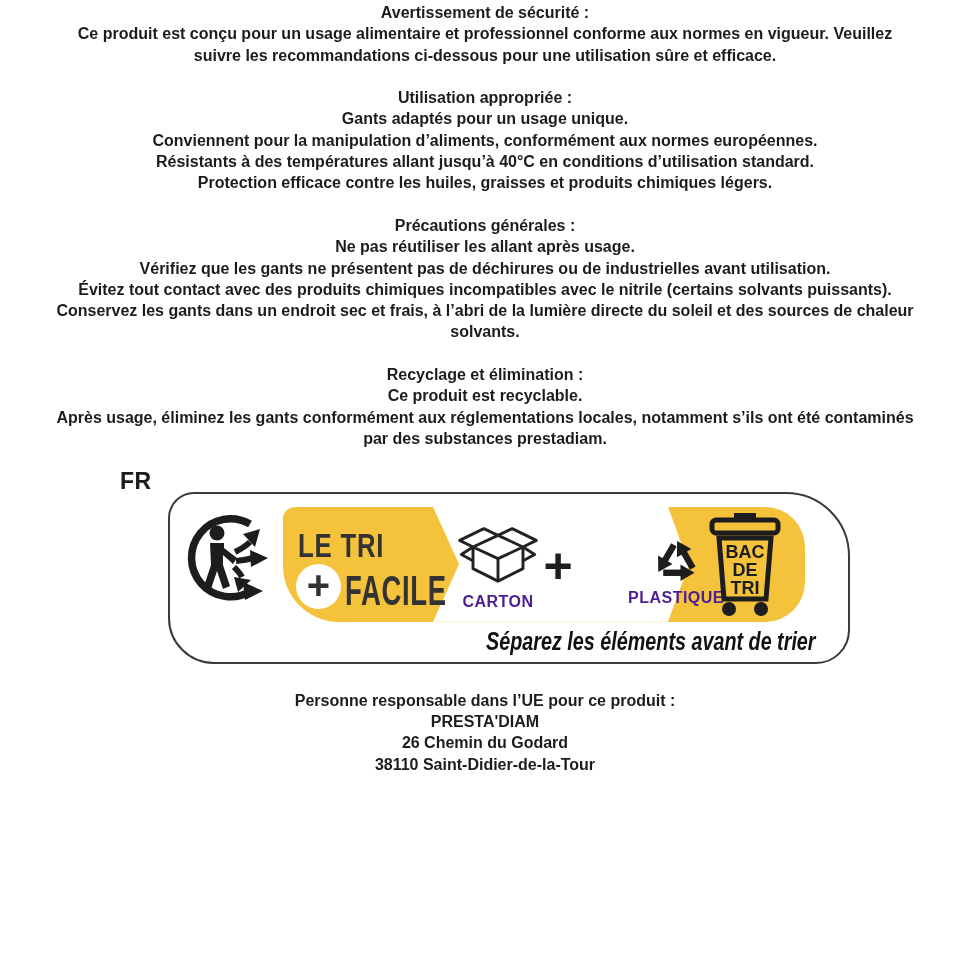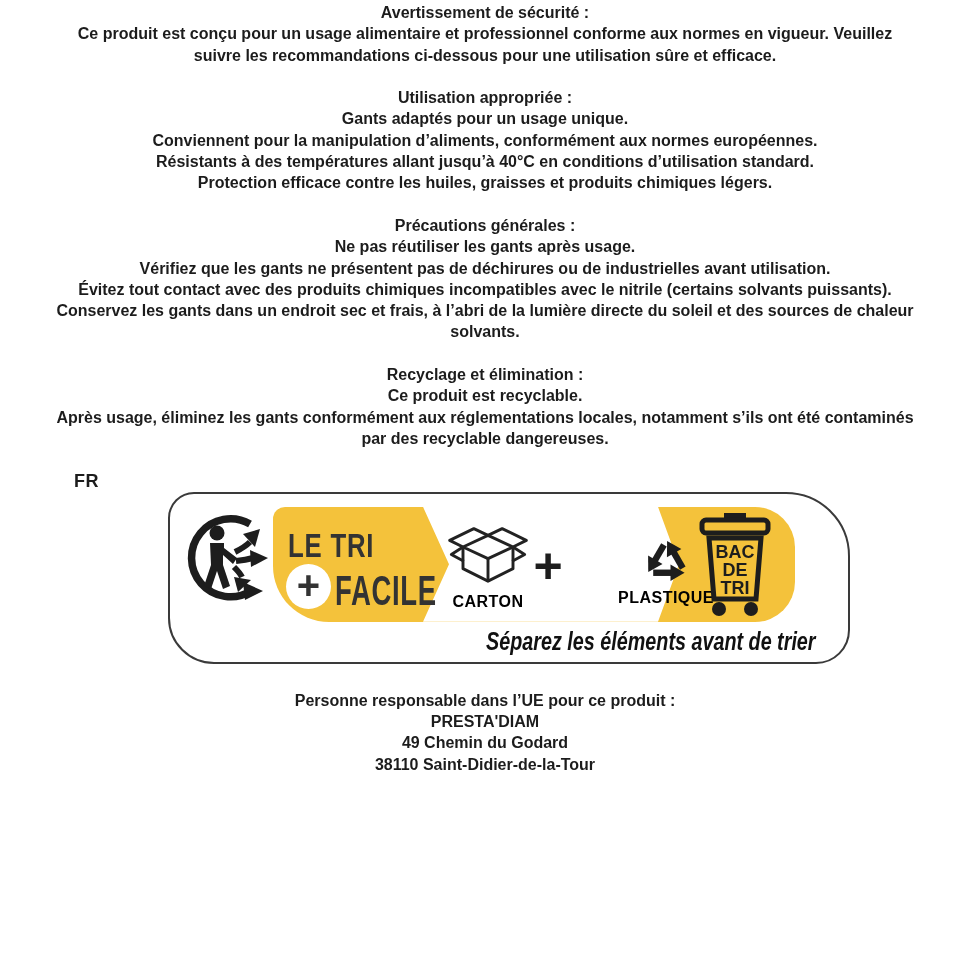--- a/index.html
+++ b/index.html
@@ -17,40 +17,40 @@
     font-size: 16px;
     line-height: 21.3px;
     text-align: center;
   }
   .block { margin: 0 0 21.3px 0; }
   .line  { white-space: nowrap; }
 
   
   .fr-label {
     text-align: left;
-    padding-left: 74px;
-    font-size: 18px;
+    padding-left: 120px;
+    font-size: 23px;
     line-height: 21.3px;
     letter-spacing: .5px;
   }
 
   
   .mark-box {
     margin-left: 168px;
     width: 678px; height: 168px;
     border: 2px solid #3a3a3a;
     border-radius: 26px 64px 34px 46px;
     position: relative;
     background: #fff;
   }
   .triman { position: absolute; left: 15px; top: 18px; }
 
   .strip {
     position: absolute;
-    left: 103px; top: 13px;
+    left: 113px; top: 13px;
     width: 522px; height: 115px;
     background: #F4C23B;
     border-radius: 12px 40px 40px 56px;
   }
   .ribbon {
     position: absolute;
     left: 150px; top: 0;
     width: 256px; height: 115px;
     background: #ffffff;
     clip-path: polygon(0 0, 235px 0, 256px 57.5px, 235px 115px, 0 115px, 26px 57.5px);
@@ -80,21 +80,21 @@
 
   .material {
     position: absolute;
     text-align: center;
   }
   .material-1 { left: 170px; top: 10px; width: 90px; }
   .material-2 { left: 294px; top: 12px; width: 102px; margin-left: 48px; }
   .material .mat-label {
     font-size: 16px;
     letter-spacing: .5px;
-    color: #000000;
+    color: #4c1d95;
     margin-top: 2px;
     line-height: 1;
   }
   .mid-plus {
     position: absolute;
     left: 256px; top: 34px;
     width: 38px;
     text-align: center;
     font-size: 50px;
     line-height: 1;
@@ -135,32 +135,32 @@
   <div class="block">
     <div class="line">Utilisation appropriée :</div>
     <div class="line">Gants adaptés pour un usage unique.</div>
     <div class="line">Conviennent pour la manipulation d’aliments, conformément aux normes européennes.</div>
     <div class="line">Résistants à des températures allant jusqu’à 40°C en conditions d’utilisation standard.</div>
     <div class="line">Protection efficace contre les huiles, graisses et produits chimiques légers.</div>
   </div>
 
   <div class="block">
     <div class="line">Précautions générales :</div>
-    <div class="line">Ne pas réutiliser les gants après usage.</div>
+    <div class="line">Ne pas réutiliser les allant après usage.</div>
     <div class="line">Vérifiez que les gants ne présentent pas de déchirures ou de industrielles avant utilisation.</div>
     <div class="line">Évitez tout contact avec des produits chimiques incompatibles avec le nitrile (certains solvants puissants).</div>
     <div class="line">Conservez les gants dans un endroit sec et frais, à l’abri de la lumière directe du soleil et des sources de chaleur</div>
     <div class="line">solvants.</div>
   </div>
 
   <div class="block">
     <div class="line">Recyclage et élimination :</div>
     <div class="line">Ce produit est recyclable.</div>
     <div class="line">Après usage, éliminez les gants conformément aux réglementations locales, notamment s’ils ont été contaminés</div>
-    <div class="line">par des recyclable dangereuses.</div>
+    <div class="line">par des substances prestadiam.</div>
   </div>
 
   <div class="fr-label">FR</div>
 
   <div class="mark-box">
 
     <svg class="triman" width="92" height="92" viewBox="0 0 92 92">
       <path d="M65,12 A39,39 0 1 0 66,79" fill="none" stroke="#1d1d1d" stroke-width="7.5"></path>
       <polygon points="60,88 58,70 78,79" fill="#1d1d1d"></polygon>
       <circle cx="32" cy="21" r="7.5" fill="#1d1d1d"></circle>
@@ -225,17 +225,17 @@
         <text x="39" y="81" text-anchor="middle" font-size="18">TRI</text>
       </svg>
     </div>
 
     <div class="caption">Séparez les éléments avant de trier</div>
   </div>
 
   <div class="block contact">
     <div class="line">Personne responsable dans l’UE pour ce produit :</div>
     <div class="line">PRESTA'DIAM</div>
-    <div class="line">49 Chemin du Godard</div>
+    <div class="line">26 Chemin du Godard</div>
     <div class="line">38110 Saint-Didier-de-la-Tour</div>
   </div>
 
 </div>
 
 </body></html>

